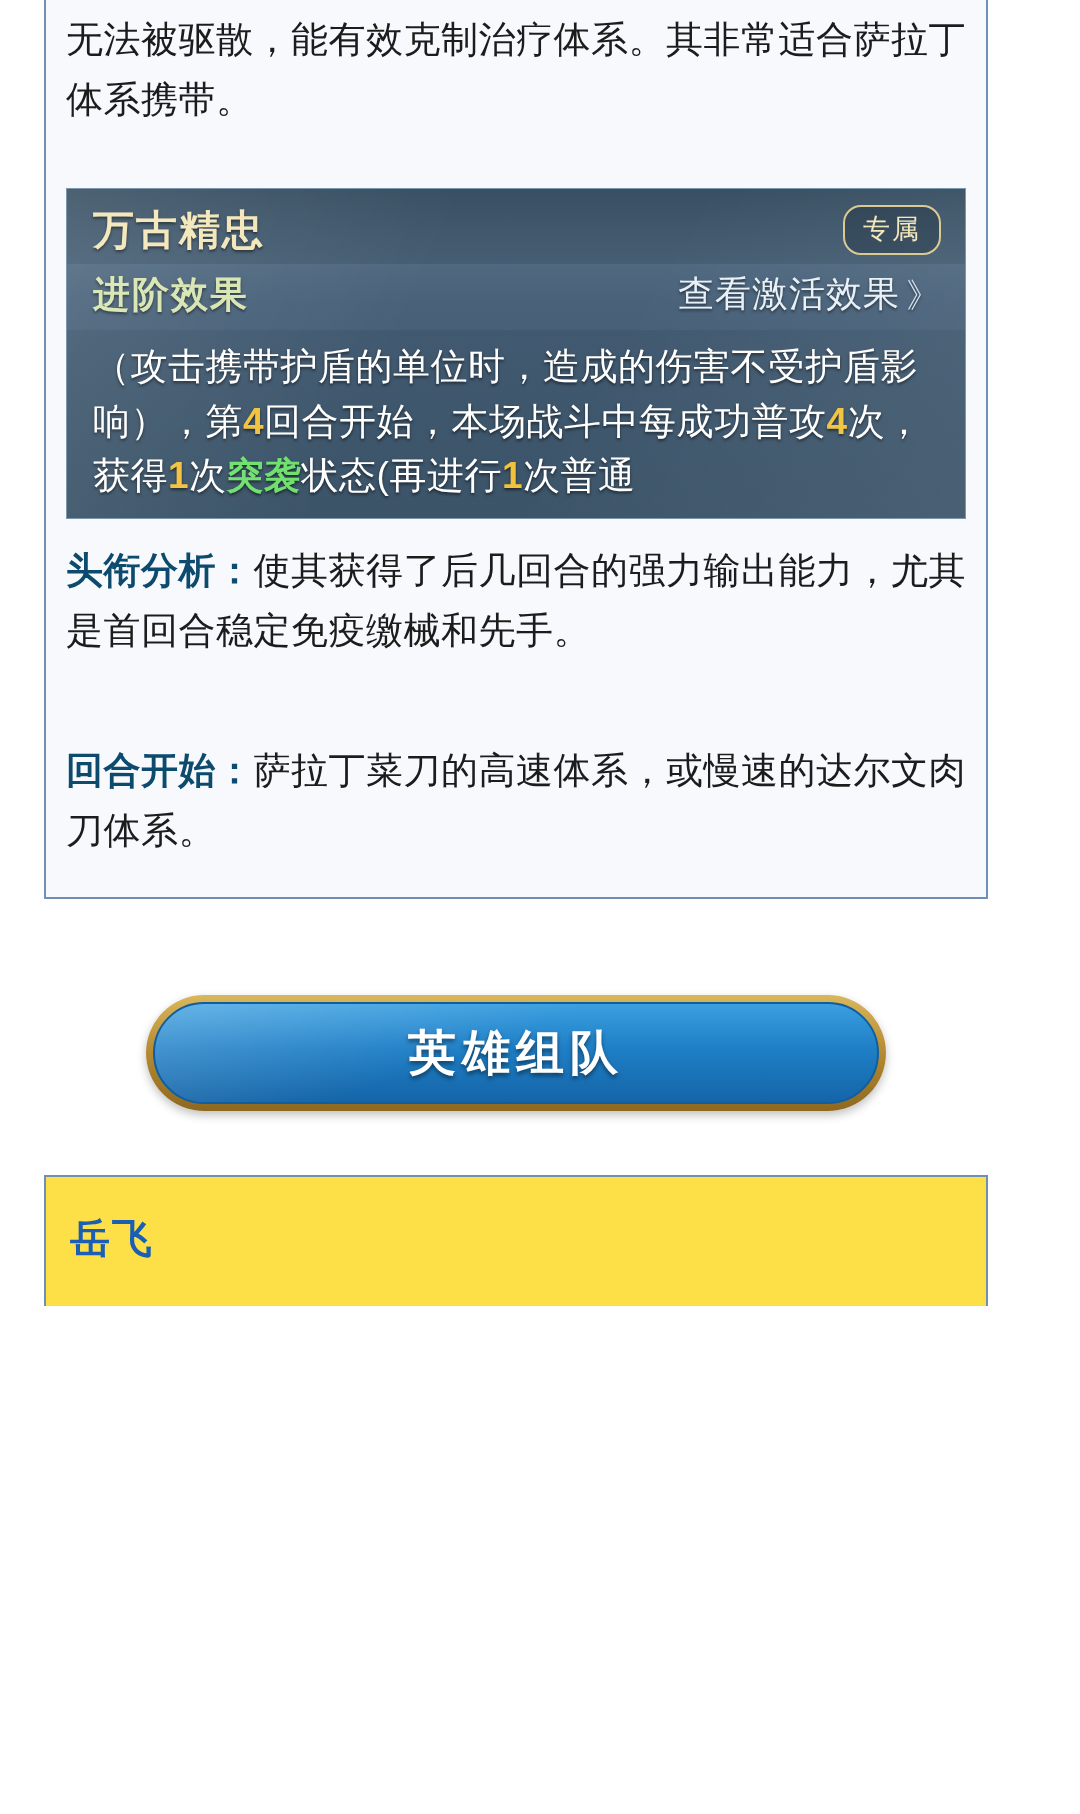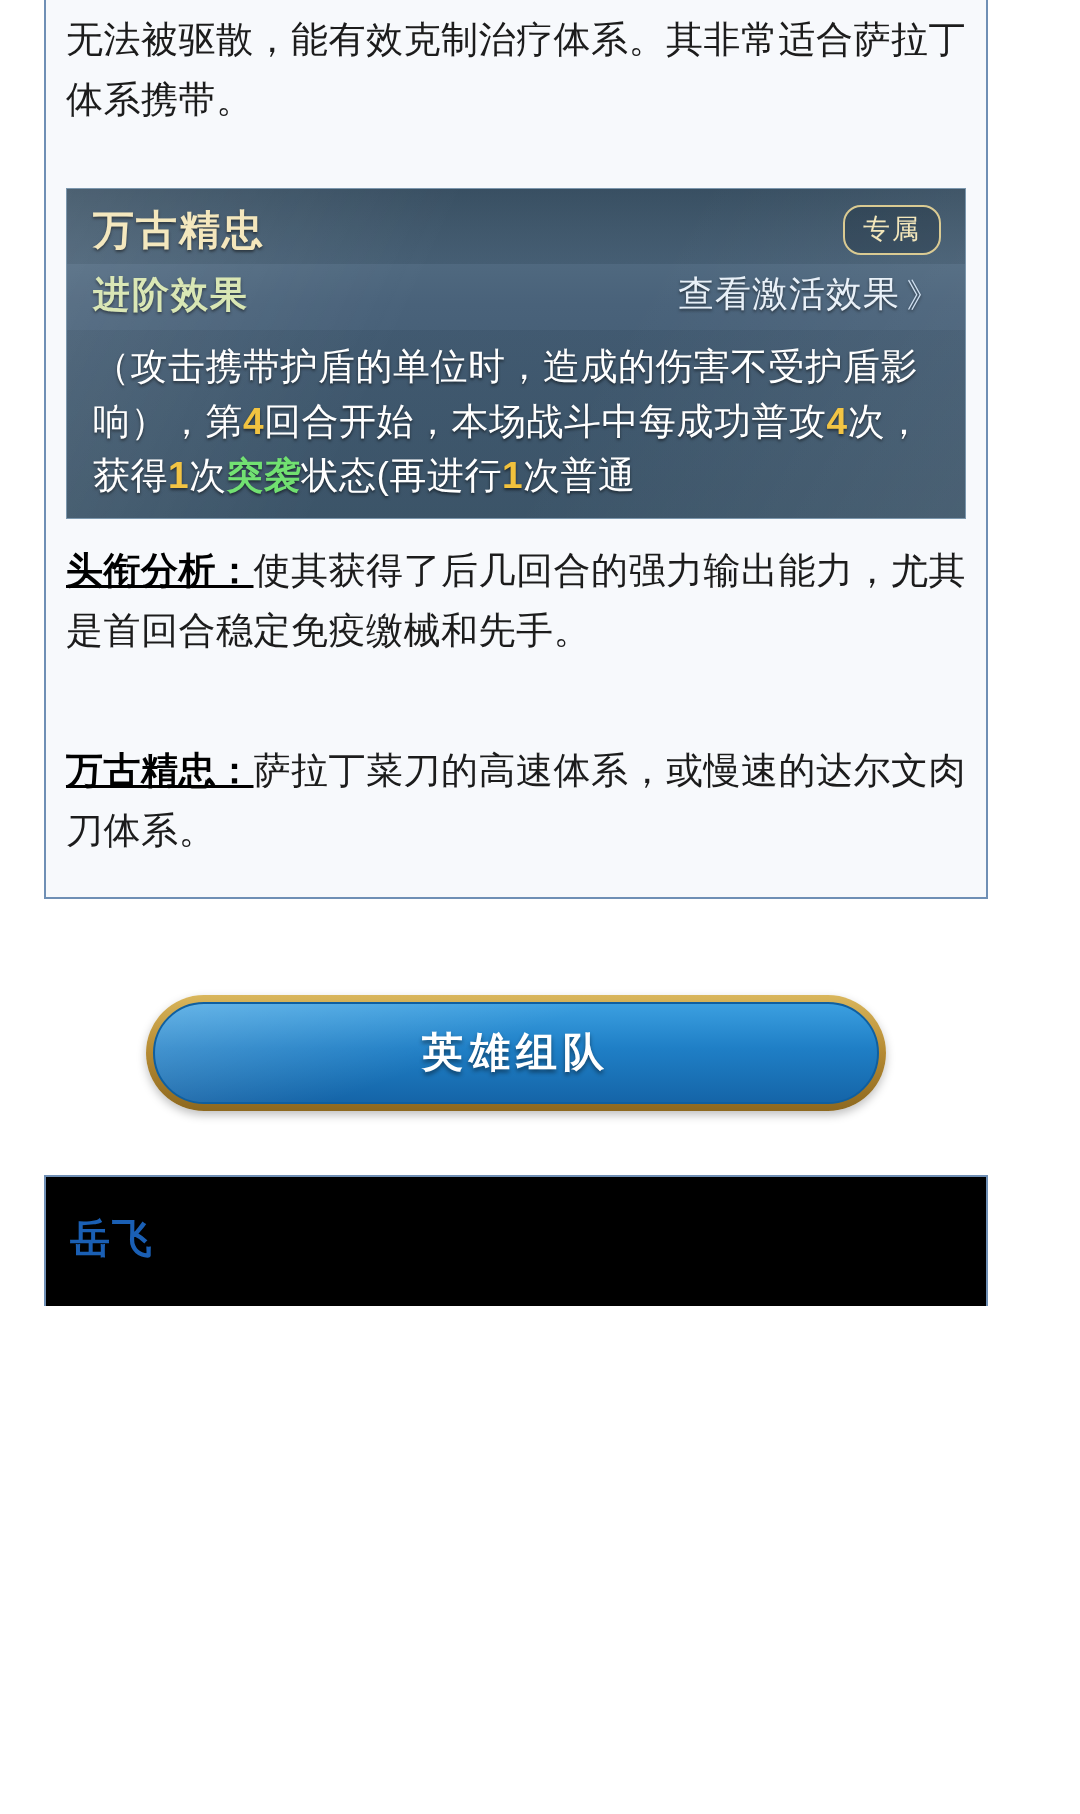--- a/index.html
+++ b/index.html
@@ -39,23 +39,22 @@
     letter-spacing: 0.5px;
   }
   .para.top {
     padding-top: 10px;
   }
   .spacer-lg { height: 58px; }
   .spacer-md { height: 40px; }
   .spacer-sm { height: 22px; }
 
   .label-blue {
-    color: #000000;
-    font-weight: bold;
-    text-decoration: underline;
+    color: #0c4a6e;
+    font-weight: bold;
   }
   .hl-red {
     color: #cc2020;
     font-weight: bold;
   }
 
   
   .skill-banner {
     position: relative;
     background: linear-gradient(180deg, #5b7589 0%, #49627a 35%, #3d566c 100%);
@@ -162,33 +161,33 @@
     background:
       linear-gradient(160deg, rgba(255,255,255,0.22) 0%, rgba(255,255,255,0) 45%),
       linear-gradient(180deg, #3b9fe0 0%, #1f7fc6 45%, #1565a8 100%);
     border: 2px solid #0f5fa0;
     box-sizing: border-box;
     display: flex;
     align-items: center;
     justify-content: center;
   }
   .cta-text {
-    font-size: 41px;
+    font-size: 48px;
     font-weight: bold;
     color: #ffffff;
     letter-spacing: 6px;
     text-shadow: 0 3px 4px rgba(0,0,0,0.45);
   }
 
   
   .hero-card {
     margin: 0 44px;
     border: 2px solid #6f8fb5;
     border-bottom: none;
-    background: #000000;
+    background: #fde047;
     box-sizing: border-box;
     padding: 34px 24px 40px 24px;
     min-height: 120px;
   }
   .hero-name {
     font-size: 40px;
     font-weight: bold;
     color: #1a5fb4;
     letter-spacing: 2px;
   }
@@ -224,21 +223,21 @@
     <p class="para">
       <span class="label-blue">头衔分析：</span><span>使其获得了后几回合的强力输出能力，尤其是首回合稳定免疫缴械和先手。</span>
     </p>
 
     <div class="spacer-md"></div>
 
 
     <div class="spacer-md"></div>
 
     <p class="para">
-      <span class="label-blue">万古精忠：</span><span>萨拉丁菜刀的高速体系，或慢速的达尔文肉刀体系。</span>
+      <span class="label-blue">回合开始：</span><span>萨拉丁菜刀的高速体系，或慢速的达尔文肉刀体系。</span>
     </p>
 
   </div>
 
   <div class="cta-wrap">
     <div class="cta-btn">
       <div class="cta-inner">
         <span class="cta-text">英雄组队</span>
       </div>
     </div>

